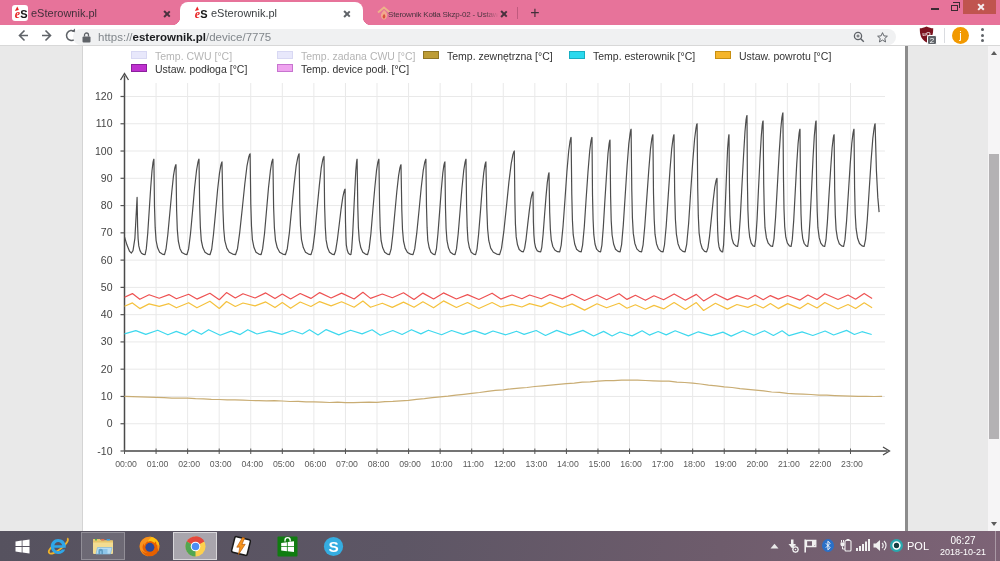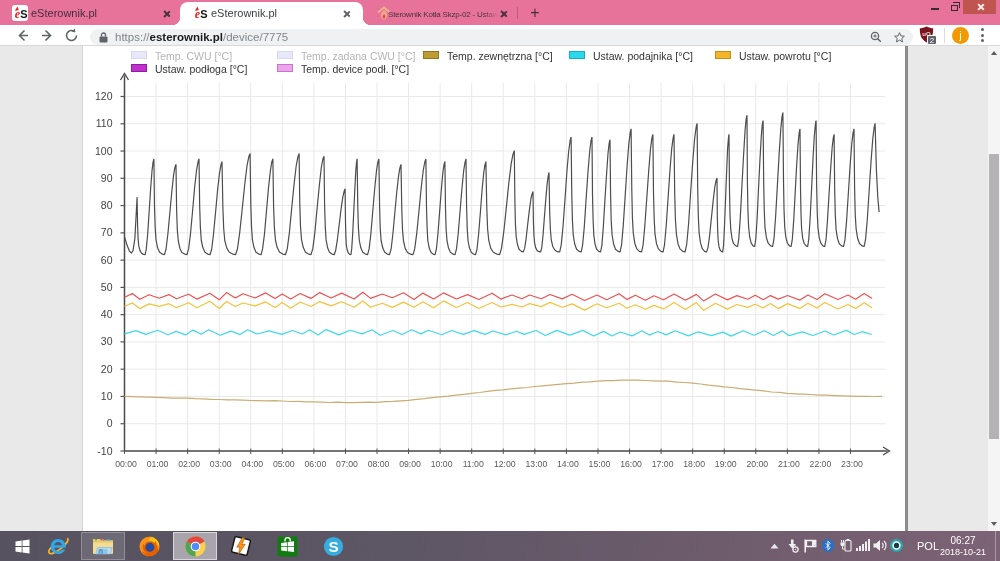--- a/index.html
+++ b/index.html
@@ -35,21 +35,21 @@
 #win-restore { position:absolute; left:951px; top:4.5px; width:7px; height:6px; border:1.3px solid #3a2b33; background:transparent; }
 #win-restore:before { content:""; position:absolute; left:1.2px; top:-3.4px; width:6px; height:5px; border:1.4px solid #3a2b33; border-bottom:none; border-left:none; }
 #win-close { position:absolute; left:963px; top:0; width:33px; height:13.5px; background:#c0544f; }
 #win-close .x { position:relative; left:13px; top:2px; width:8px; height:9px; }
 #win-close .x:before, #win-close .x:after { content:""; position:absolute; left:3.6px; top:0.6px; width:1.8px; height:8px; background:#f6eef0; }
 #win-close .x:before { transform:rotate(45deg); } #win-close .x:after { transform:rotate(-45deg); }
 
 
 #toolbar { position:absolute; left:0; top:25px; width:1000px; height:21px; background:#ffffff; border-bottom:1px solid #d8d8d8; }
 .navic { position:absolute; top:2px; width:17px; height:17px; }
-#omnibox { position:absolute; left:90px; top:3.5px; width:823px; height:16px; background:#f0f1f2; border-radius:8px; }
+#omnibox { position:absolute; left:73px; top:3.5px; width:823px; height:16px; background:#f0f1f2; border-radius:8px; }
 #urltext { position:absolute; left:25px; top:2px; font-size:11.5px; color:#80868b; white-space:nowrap; }
 #urltext .domain { color:#1a1c1f; font-weight:bold; }
 #ext-shield { position:absolute; left:919px; top:1px; width:15px; height:17px; }
 #ext-badge { position:absolute; left:927px; top:10px; min-width:10px; height:10px; background:#5f6368; border:1px solid #fff; border-radius:2px; color:#fff; font-size:8px; line-height:10px; text-align:center; padding:0 1px;}
 #tb-sep { position:absolute; left:944px; top:3px; width:1px; height:15px; background:#dadce0; }
 #avatar { position:absolute; left:952px; top:2px; width:17px; height:17px; border-radius:50%; background:#f29900; color:#fff; font-size:11px; text-align:center; line-height:17px; }
 #kebab { position:absolute; left:980px; top:3px; width:4px; height:15px; }
 #kebab i { position:absolute; left:1px; width:3px; height:3px; border-radius:50%; background:#5f6368; }
 #kebab i:nth-child(1){top:0;} #kebab i:nth-child(2){top:5.5px;} #kebab i:nth-child(3){top:11px;}
 
@@ -67,21 +67,21 @@
 #sb-up { position:absolute; left:2.5px; top:5px; width:0; height:0; border-left:3.5px solid transparent; border-right:3.5px solid transparent; border-bottom:4.5px solid #5c5c5c; }
 #sb-down { position:absolute; left:2.5px; bottom:5px; width:0; height:0; border-left:3.5px solid transparent; border-right:3.5px solid transparent; border-top:4.5px solid #5c5c5c; }
 #sb-thumb { position:absolute; left:1px; top:108px; width:10px; height:285px; background:#b4b2b4; }
 
 
 #taskbar { position:absolute; left:0; top:531px; width:1000px; height:30px; background:linear-gradient(100deg, #56525f 0%, #5d5665 40%, #6e5c6c 72%, #7d6376 100%); }
 .tb-btn { position:absolute; top:1px; width:44px; height:28px; display:flex; align-items:center; justify-content:center; }
 .tb-btn.openbtn { background:rgba(255,255,255,0.13); border:1px solid rgba(255,255,255,0.25); }
 .tb-btn.activebtn { background:rgba(255,255,255,0.48); border:1px solid rgba(255,255,255,0.55); }
 .trayic { position:absolute; top:8px; }
-#tray-lang { position:absolute; left:907px; top:9px; width:32px; color:#ffffff; font-size:11px; text-align:right;}
+#tray-lang { position:absolute; left:907px; top:9px; width:32px; color:#ffffff; font-size:11px; text-align:left;}
 #tray-clock { position:absolute; left:936px; top:4px; width:54px; color:#ffffff; font-size:10px; text-align:center; line-height:11.5px;}
 #tray-clock .date { font-size:9px; }
 #show-desktop { position:absolute; left:995px; top:0; width:1px; height:30px; background:rgba(255,255,255,0.35); }
 </style>
 </head>
 <body>
 <div id="screen">
 
 <div id="frame">
   <div id="tab1" class="tab">
@@ -181,21 +181,21 @@
           <div class="leg-item disabled" style="left: 194px; top: 5px;">
             <div class="leg-sw" style="background: rgb(215, 215, 248); border-color: rgb(185, 185, 234); opacity: 0.55;"></div>
             <div class="leg-tx">Temp. zadana CWU [°C]</div>
           </div>
           <div class="leg-item" style="left: 340px; top: 5px;">
             <div class="leg-sw" style="background: rgb(189, 156, 53); border-color: rgb(143, 117, 36);"></div>
             <div class="leg-tx">Temp. zewnętrzna [°C]</div>
           </div>
           <div class="leg-item" style="left: 486px; top: 5px;">
             <div class="leg-sw" style="background: rgb(42, 217, 238); border-color: rgb(23, 174, 194);"></div>
-            <div class="leg-tx">Ustaw. podajnika [°C]</div>
+            <div class="leg-tx">Temp. esterownik [°C]</div>
           </div>
           <div class="leg-item" style="left: 632px; top: 5px;">
             <div class="leg-sw" style="background: rgb(245, 181, 42); border-color: rgb(199, 143, 18);"></div>
             <div class="leg-tx">Ustaw. powrotu [°C]</div>
           </div>
           <div class="leg-item" style="left: 48px; top: 18px;">
             <div class="leg-sw" style="background: rgb(191, 48, 207); border-color: rgb(140, 31, 158);"></div>
             <div class="leg-tx">Ustaw. podłoga [°C]</div>
           </div>
           <div class="leg-item" style="left: 194px; top: 18px;">

